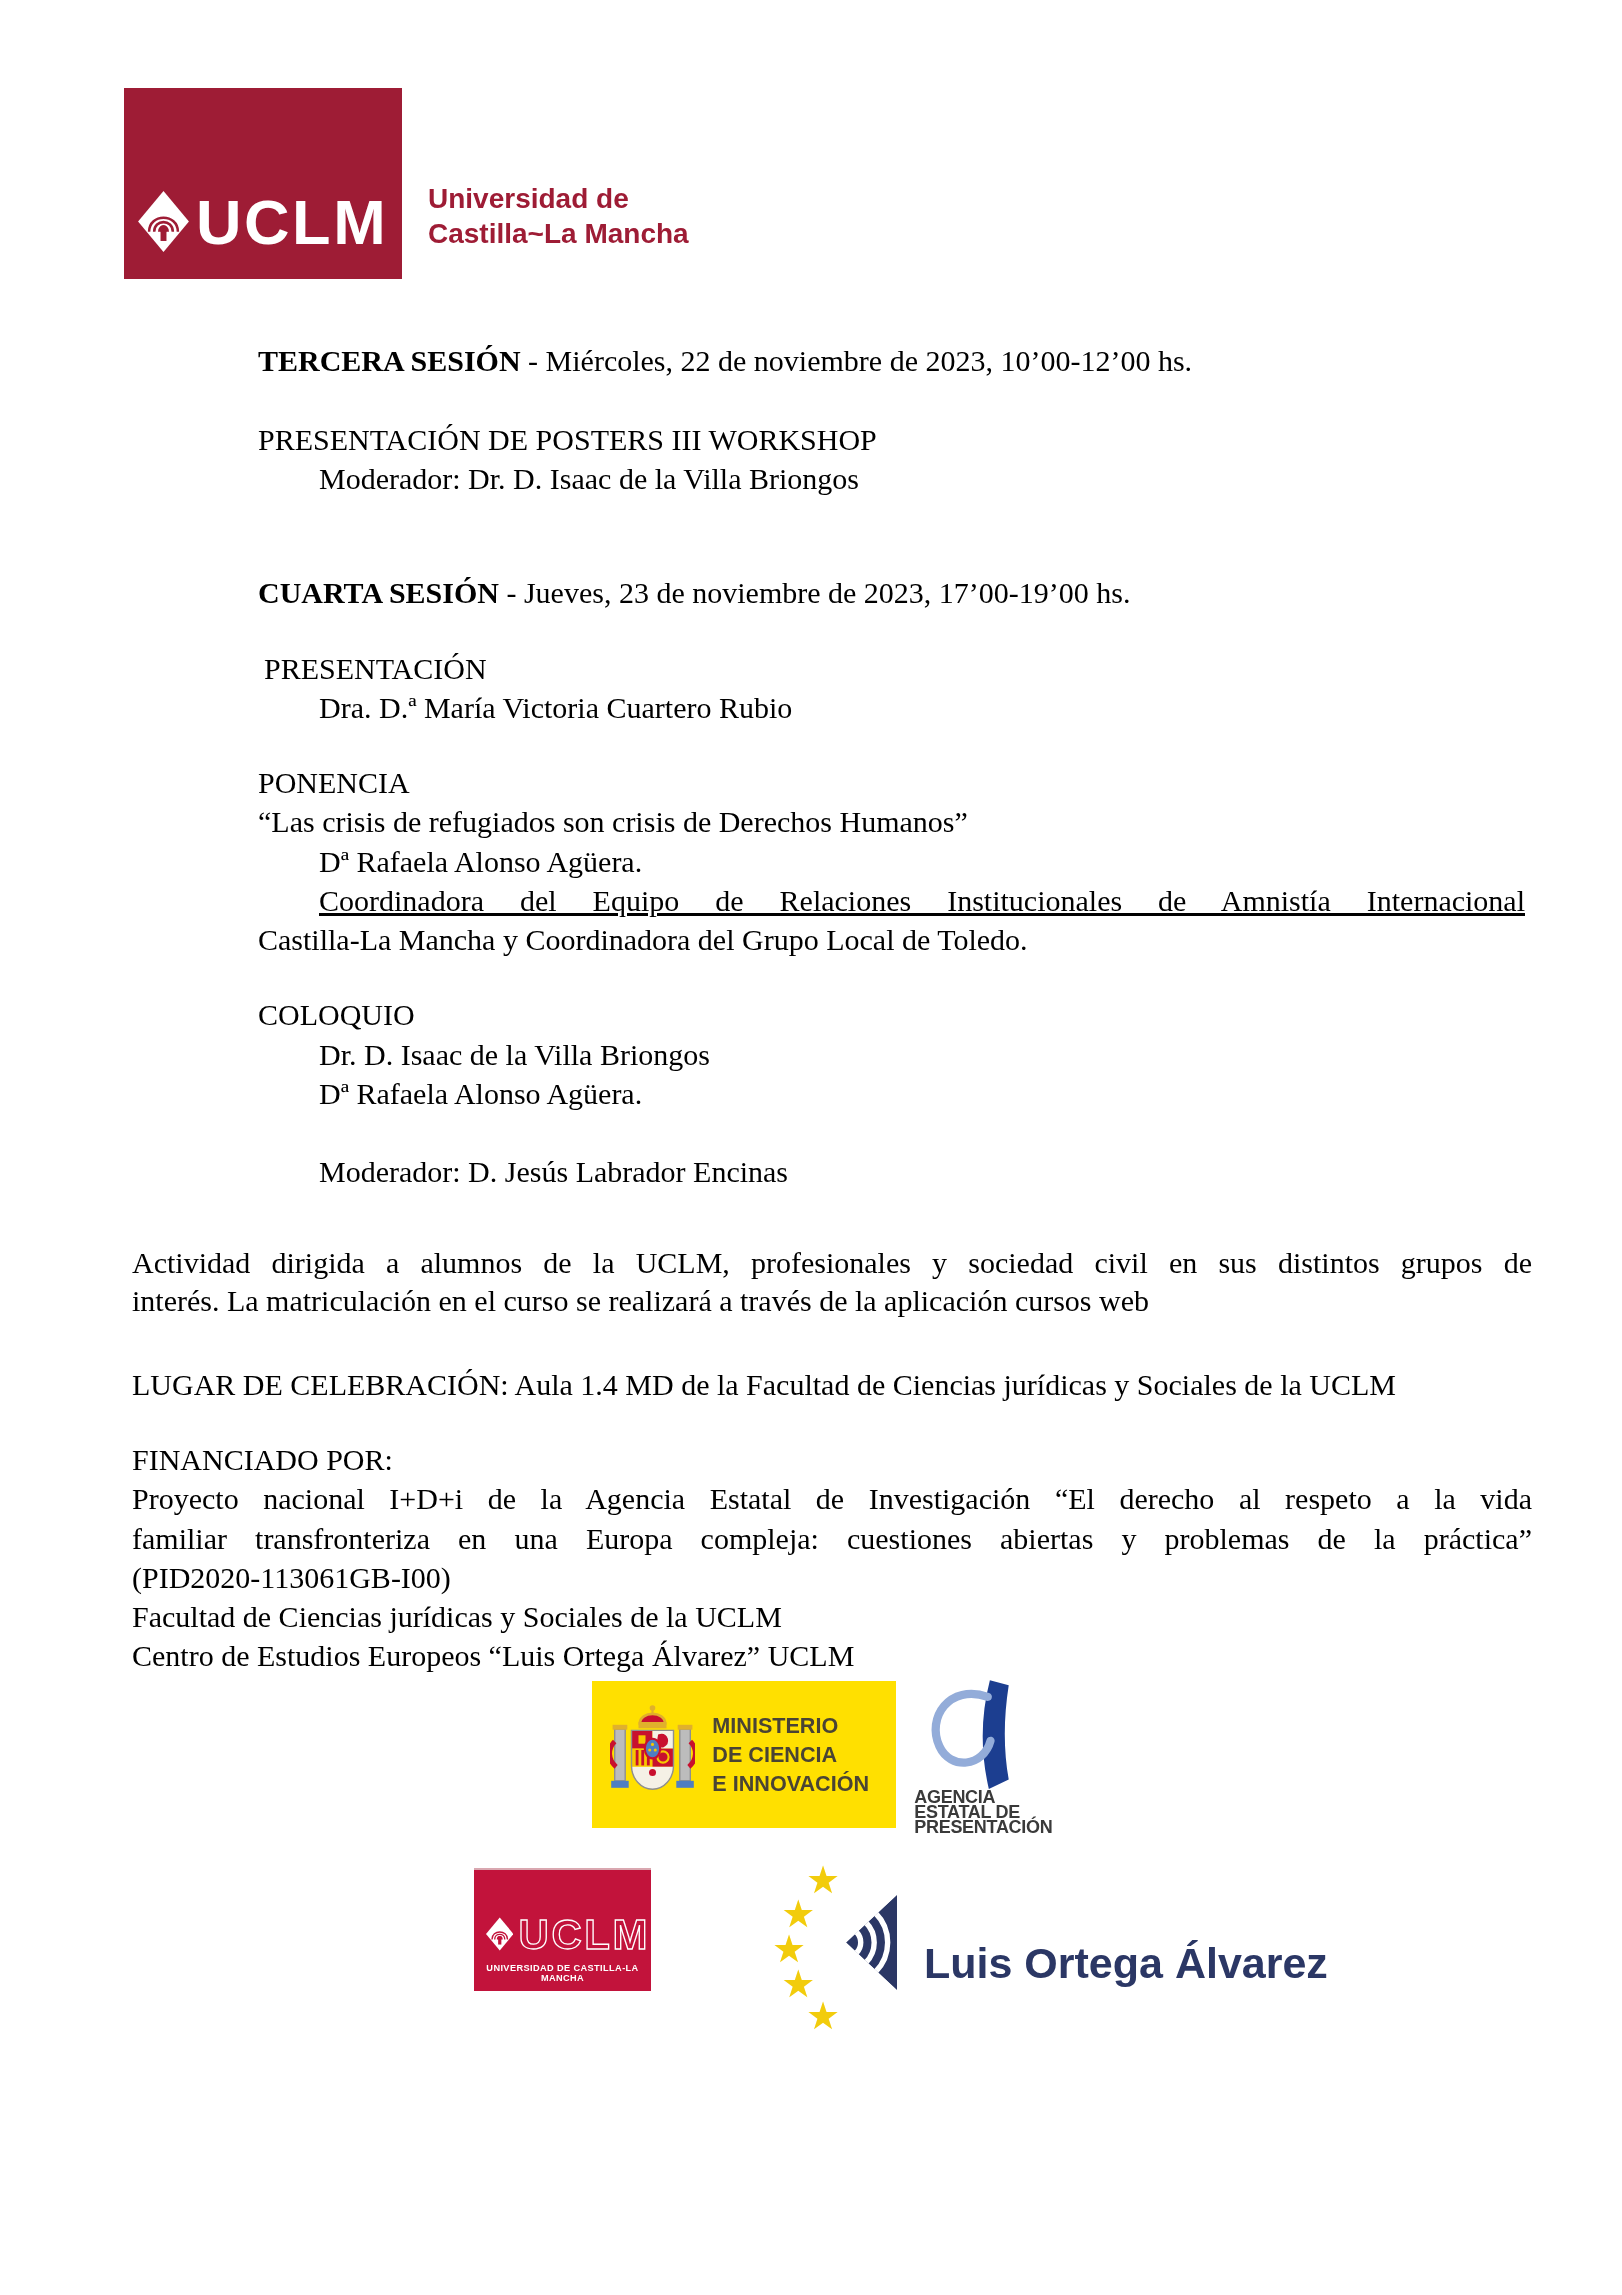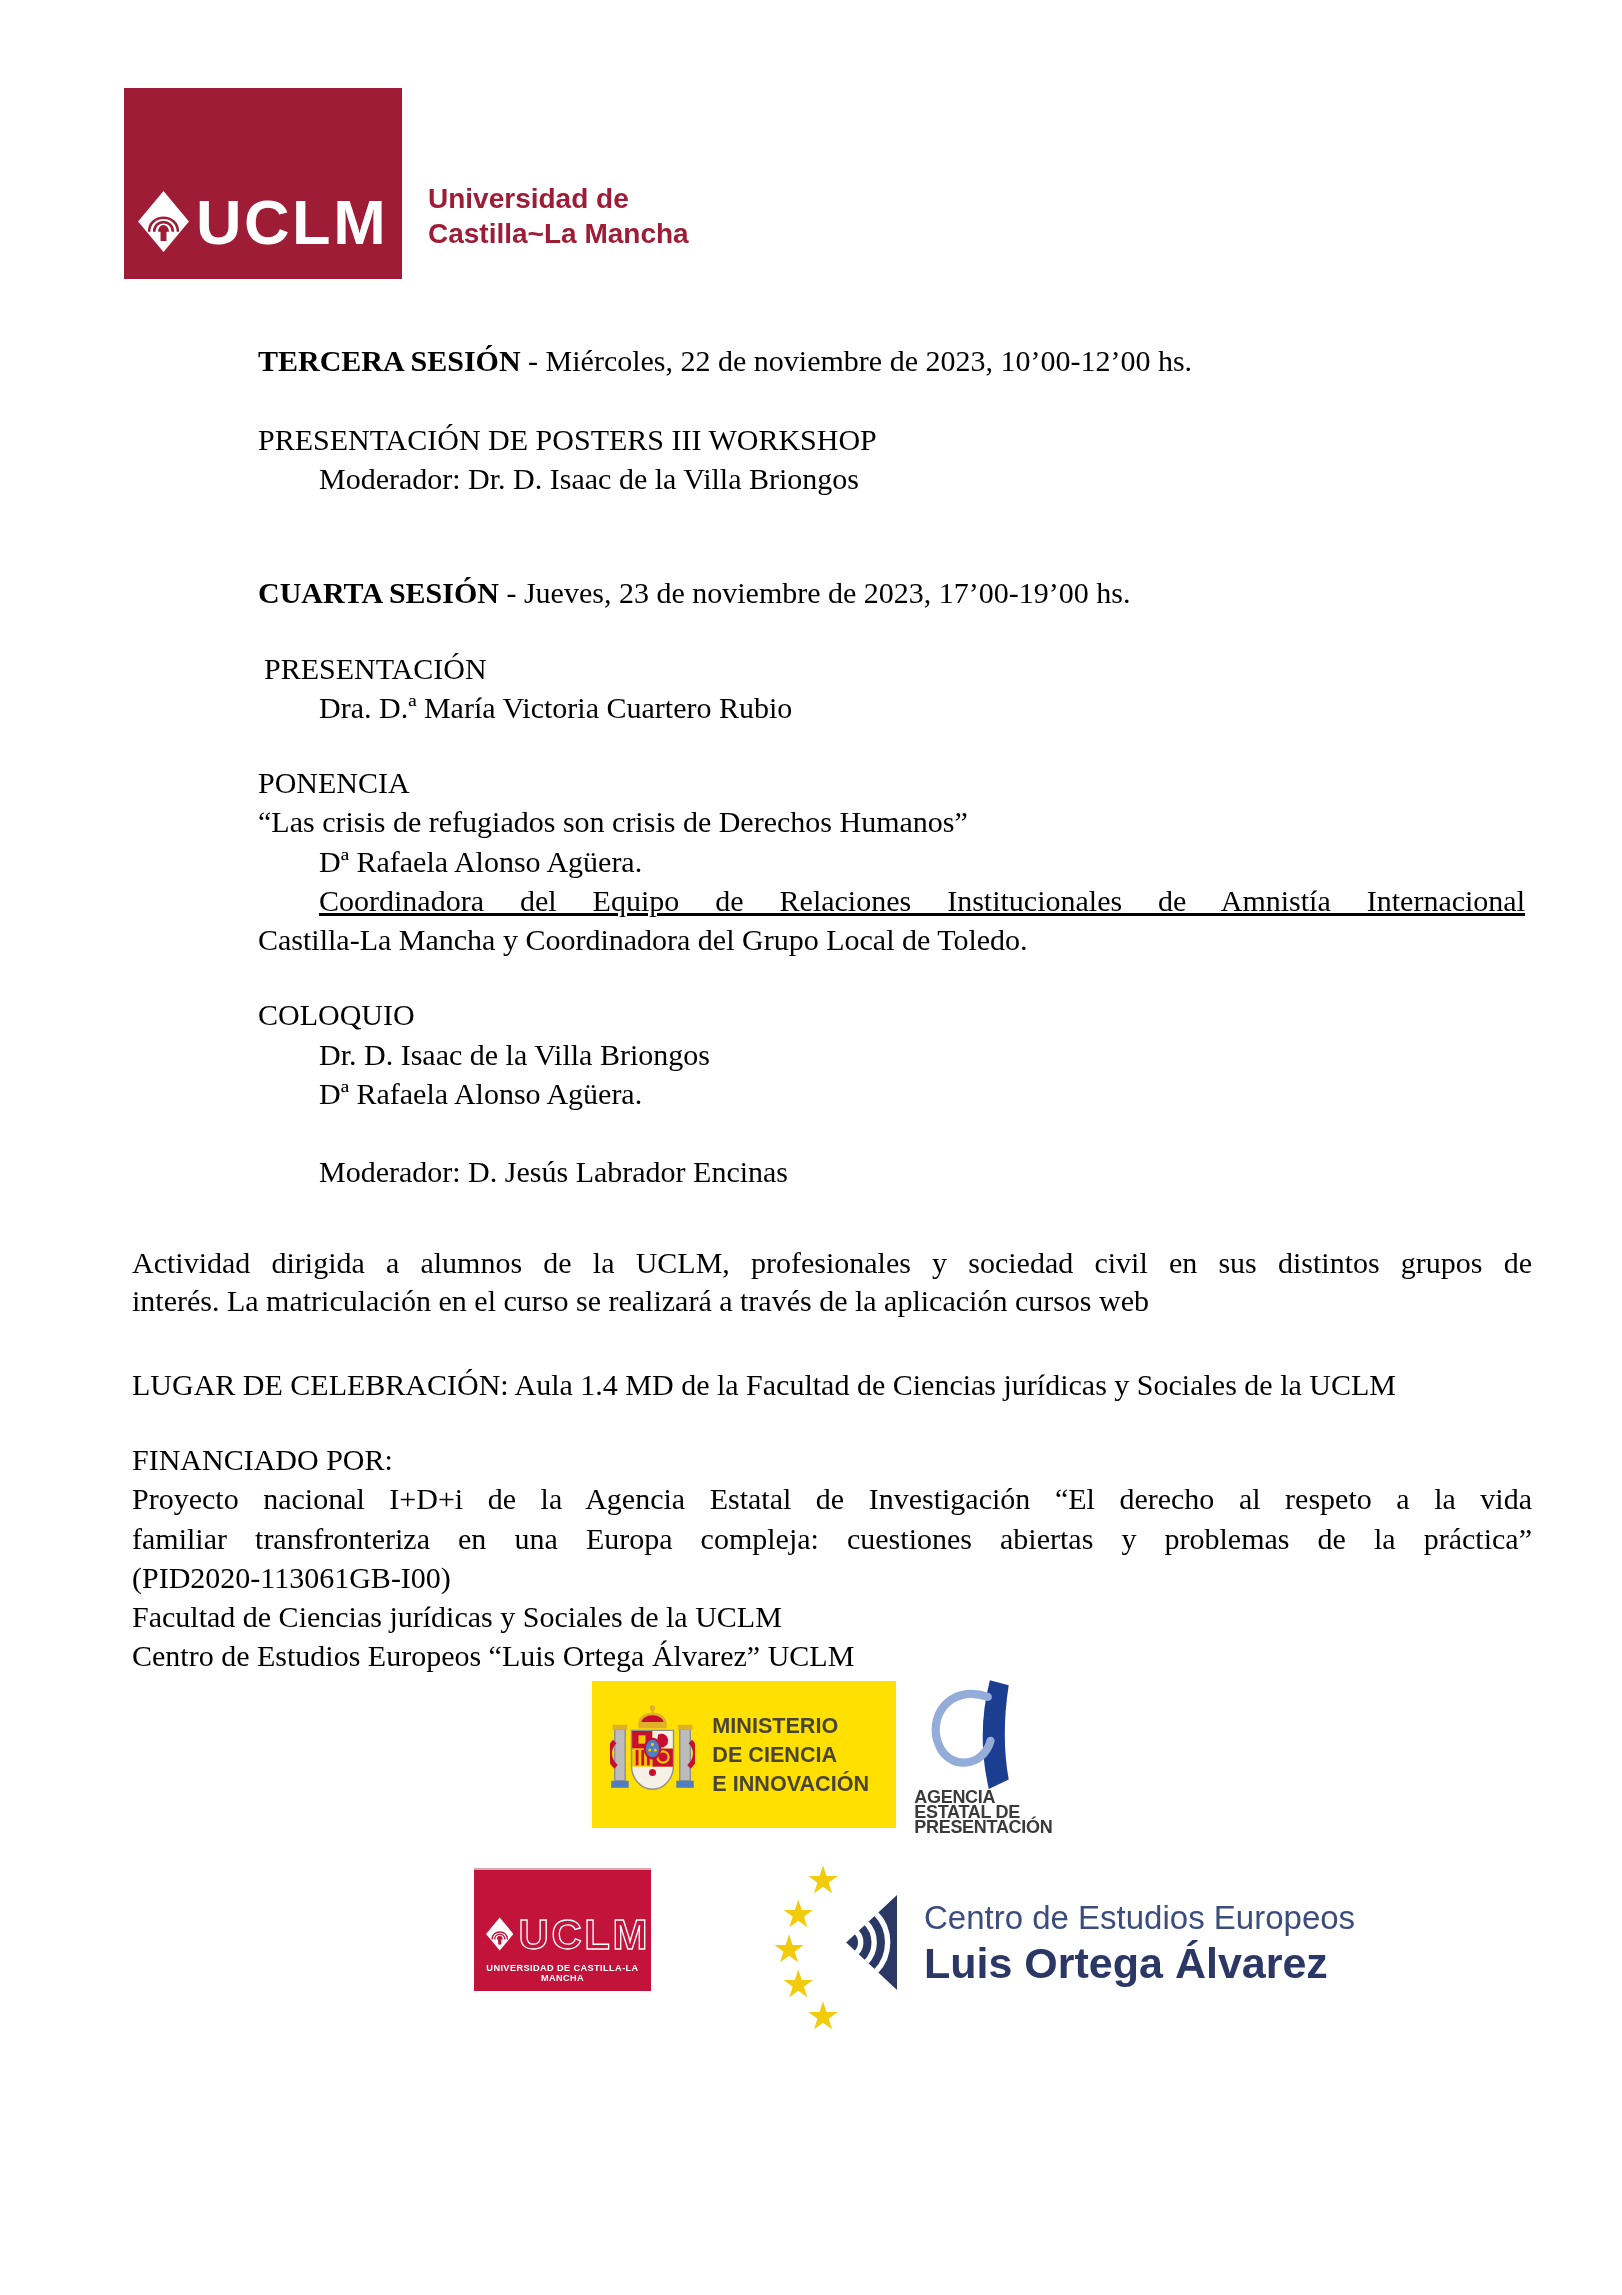--- a/index.html
+++ b/index.html
@@ -212,16 +212,15 @@
           <polygon points="88,4 12,75 88,146"></polygon>
         </clipPath>
       <g clip-path="url(#chevClip)">
         <polygon points="88,4 12,75 88,146" fill="#2b3765"></polygon>
         <circle cx="12" cy="75" r="22" fill="none" stroke="#ffffff" stroke-width="8"></circle>
         <circle cx="12" cy="75" r="42" fill="none" stroke="#ffffff" stroke-width="8"></circle>
         <circle cx="12" cy="75" r="62" fill="none" stroke="#ffffff" stroke-width="8"></circle>
       </g>
     </svg>
   </span>
-  <div class="cee-line1">Centro de Estudios Europeos</div>
   <div class="cee-line2">Luis Ortega Álvarez</div>
 </div>
 
 
 </body></html>

